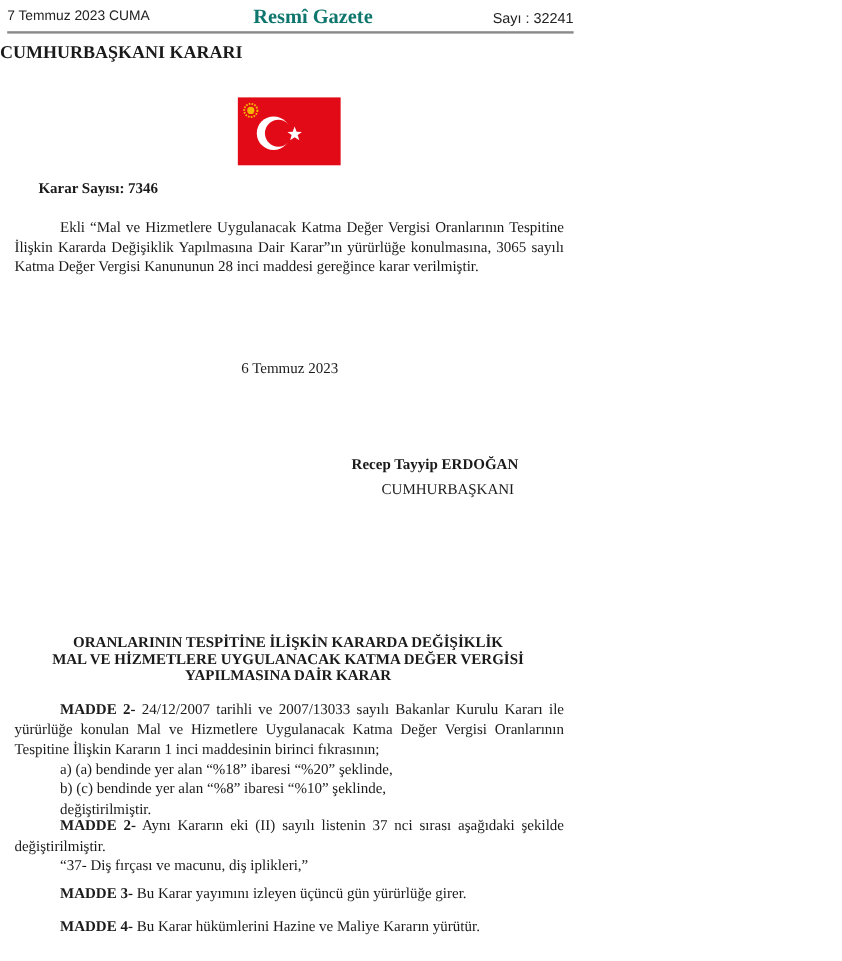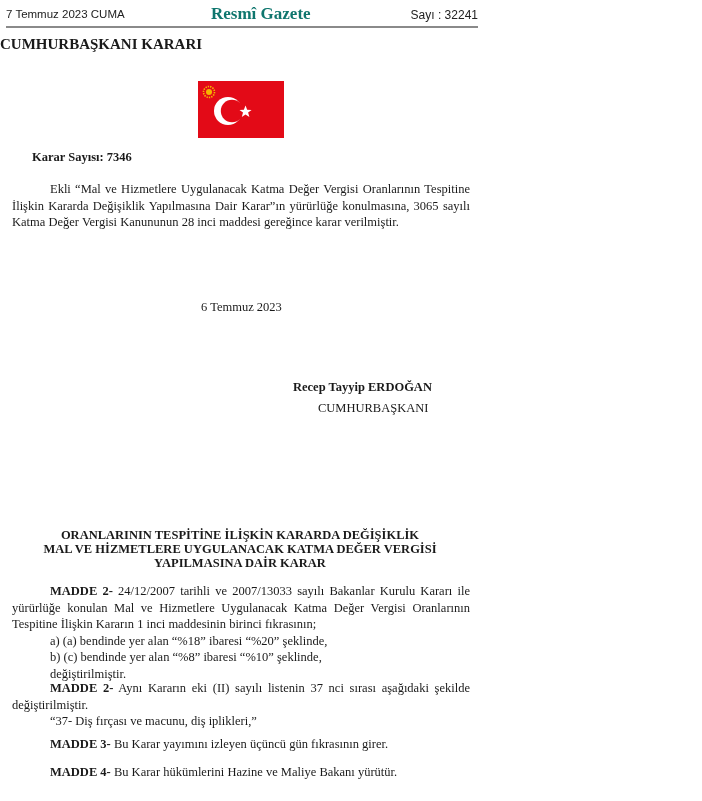--- a/index.html
+++ b/index.html
@@ -74,19 +74,19 @@
   </div>
 
   <div class="para serif" style="top:680px;">
     <div class="indent" style="text-align:justify;">
       <span class="madde-label">MADDE 2-</span><span> Aynı Kararın eki (II) sayılı listenin 37 nci sırası aşağıdaki şekilde değiştirilmiştir.</span>
     </div>
     <div class="sub-line">“37- Diş fırçası ve macunu, diş iplikleri,”</div>
   </div>
 
   <div class="para indent serif" style="top:736px;">
-    <span class="madde-label">MADDE 3-</span><span> Bu Karar yayımını izleyen üçüncü gün fıkrasının girer.</span>
+    <span class="madde-label">MADDE 3-</span><span> Bu Karar yayımını izleyen üçüncü gün yürürlüğe girer.</span>
   </div>
 
   <div class="para indent serif" style="top:764px;">
-    <span class="madde-label">MADDE 4-</span><span> Bu Karar hükümlerini Hazine ve Maliye Bakanı yürütür.</span>
+    <span class="madde-label">MADDE 4-</span><span> Bu Karar hükümlerini Hazine ve Maliye Kararın yürütür.</span>
   </div>
 </div>
 
 </body></html>

